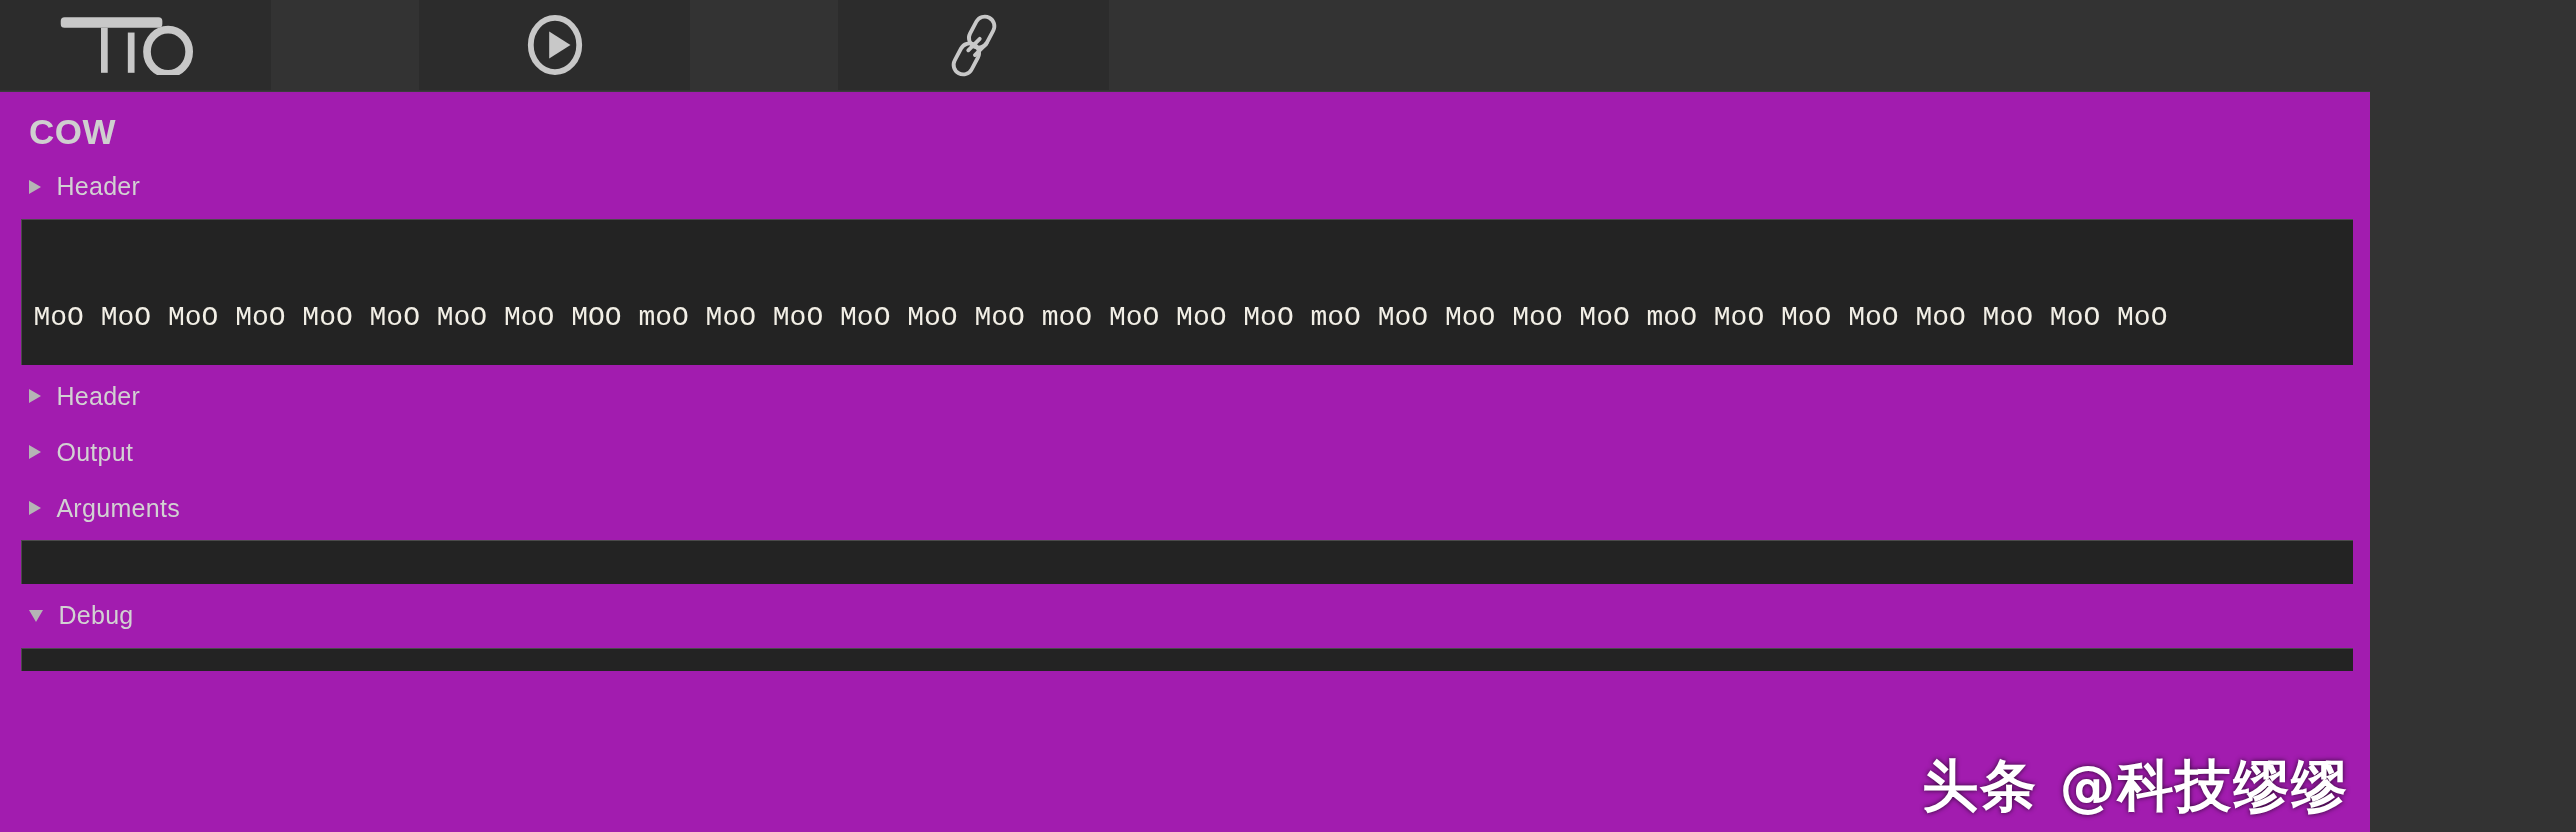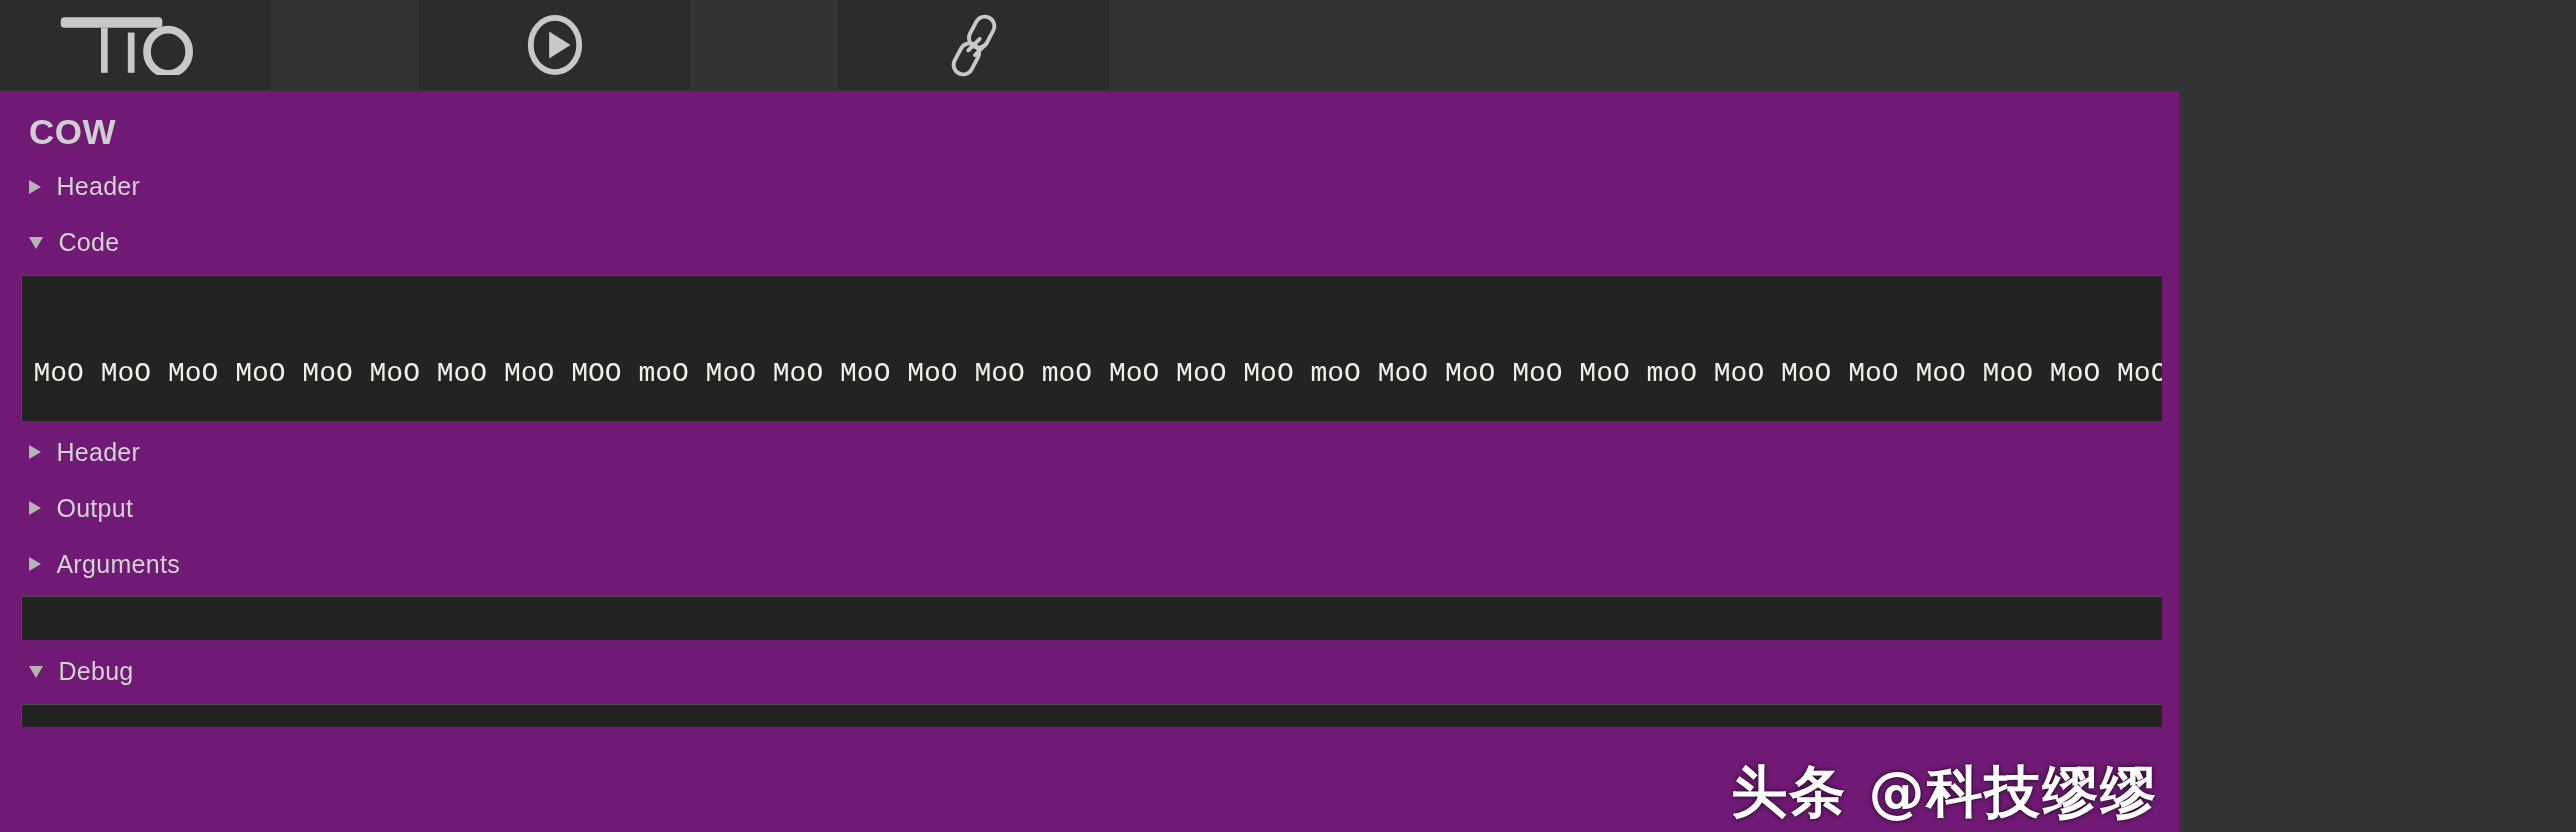--- a/index.html
+++ b/index.html
@@ -2,21 +2,21 @@
 <html><head>
 <meta charset="utf-8">
 <style>
   * { box-sizing: border-box; margin: 0; padding: 0; }
   html, body {
     width: 2576px; height: 832px;
     background: #333333;
     font-family: "Liberation Sans", sans-serif;
     overflow: hidden;
   }
-  #app { position: relative; width: 2179px; height: 832px; background: #701a75; }
+  #app { position: relative; width: 2370px; height: 832px; background: #a21caf; }
 
   
   .toolbar {
     display: flex;
     height: 92px;
     background: #333333;
     border-bottom: 1.9px solid #3b3b3b;
   }
   .tab {
     width: 271px; height: 90px;
@@ -81,21 +81,21 @@
     position: relative;
   }
   .pane .ln { padding-left: 11.5px; }
   .code-pane { height: 146px; padding: 5.8px 0 7.7px 0; }
   .out-pane  { height: 44px; padding: 2.9px 0 3.8px 0; color: #e8e6df; }
   .debug-pane{ height: 23px; padding: 0; }
 
   
   .watermark {
     position: absolute;
-    right: 21px; bottom: 1px;
+    right: 21px; bottom: 7px;
     color: #ffffff;
     font-size: 56px;
     font-weight: 700;
     letter-spacing: 1.9px;
     text-shadow: 0 0 5.8px rgba(0,0,0,.75);
     font-family: "DejaVu Sans", sans-serif;
     pointer-events: none;
   }
 </style>
 </head>
@@ -145,24 +145,20 @@
     <div class="tab-gap" style="flex:1 1 auto;width:auto"></div>
   </div>
 
   <div class="lang-title">COW</div>
 
   <div class="section-head">
     <span class="tri closed"></span>
     <span class="section-label">Header</span>
   </div>
 
-  <div class="section-head">
-    <span class="tri open"></span>
-    <span class="section-label">Code</span>
-  </div>
   <div class="pane code-pane">
     <div class="ln">MoO MoO MoO MoO MoO MoO MoO MoO MOO moO MoO MoO MoO MoO MoO moO MoO MoO MoO moO MoO MoO MoO MoO moO MoO MoO MoO MoO MoO MoO MoO</div>
     
     
     
   </div>
 
   <div class="section-head">
     <span class="tri closed"></span>
     <span class="section-label">Header</span>

